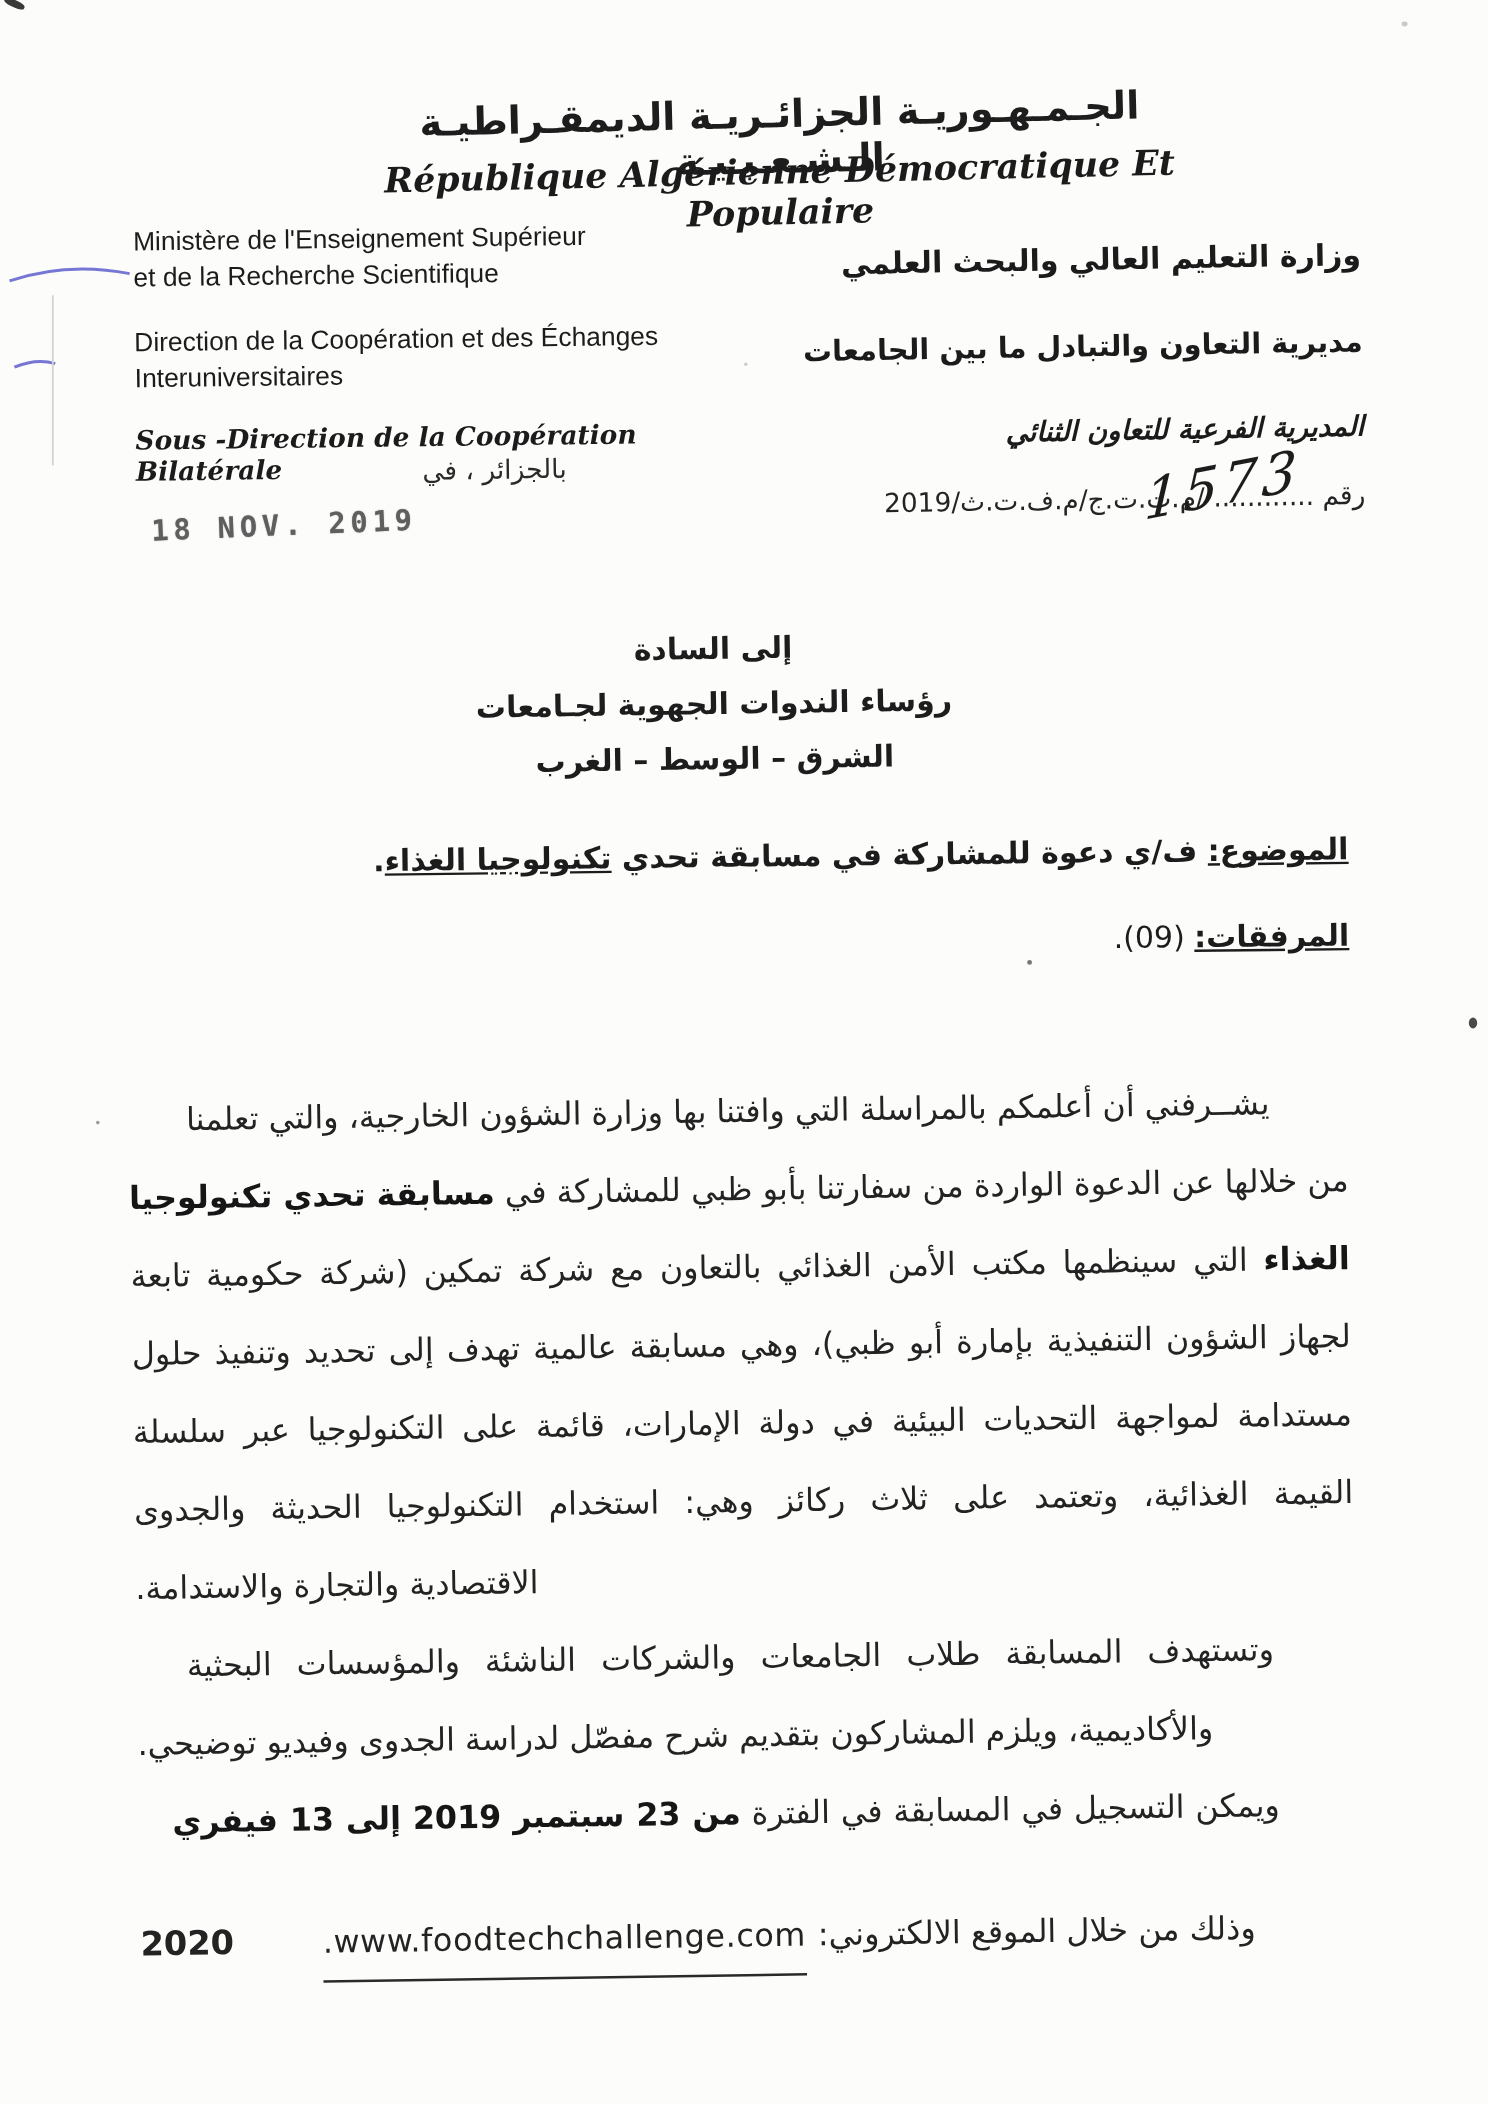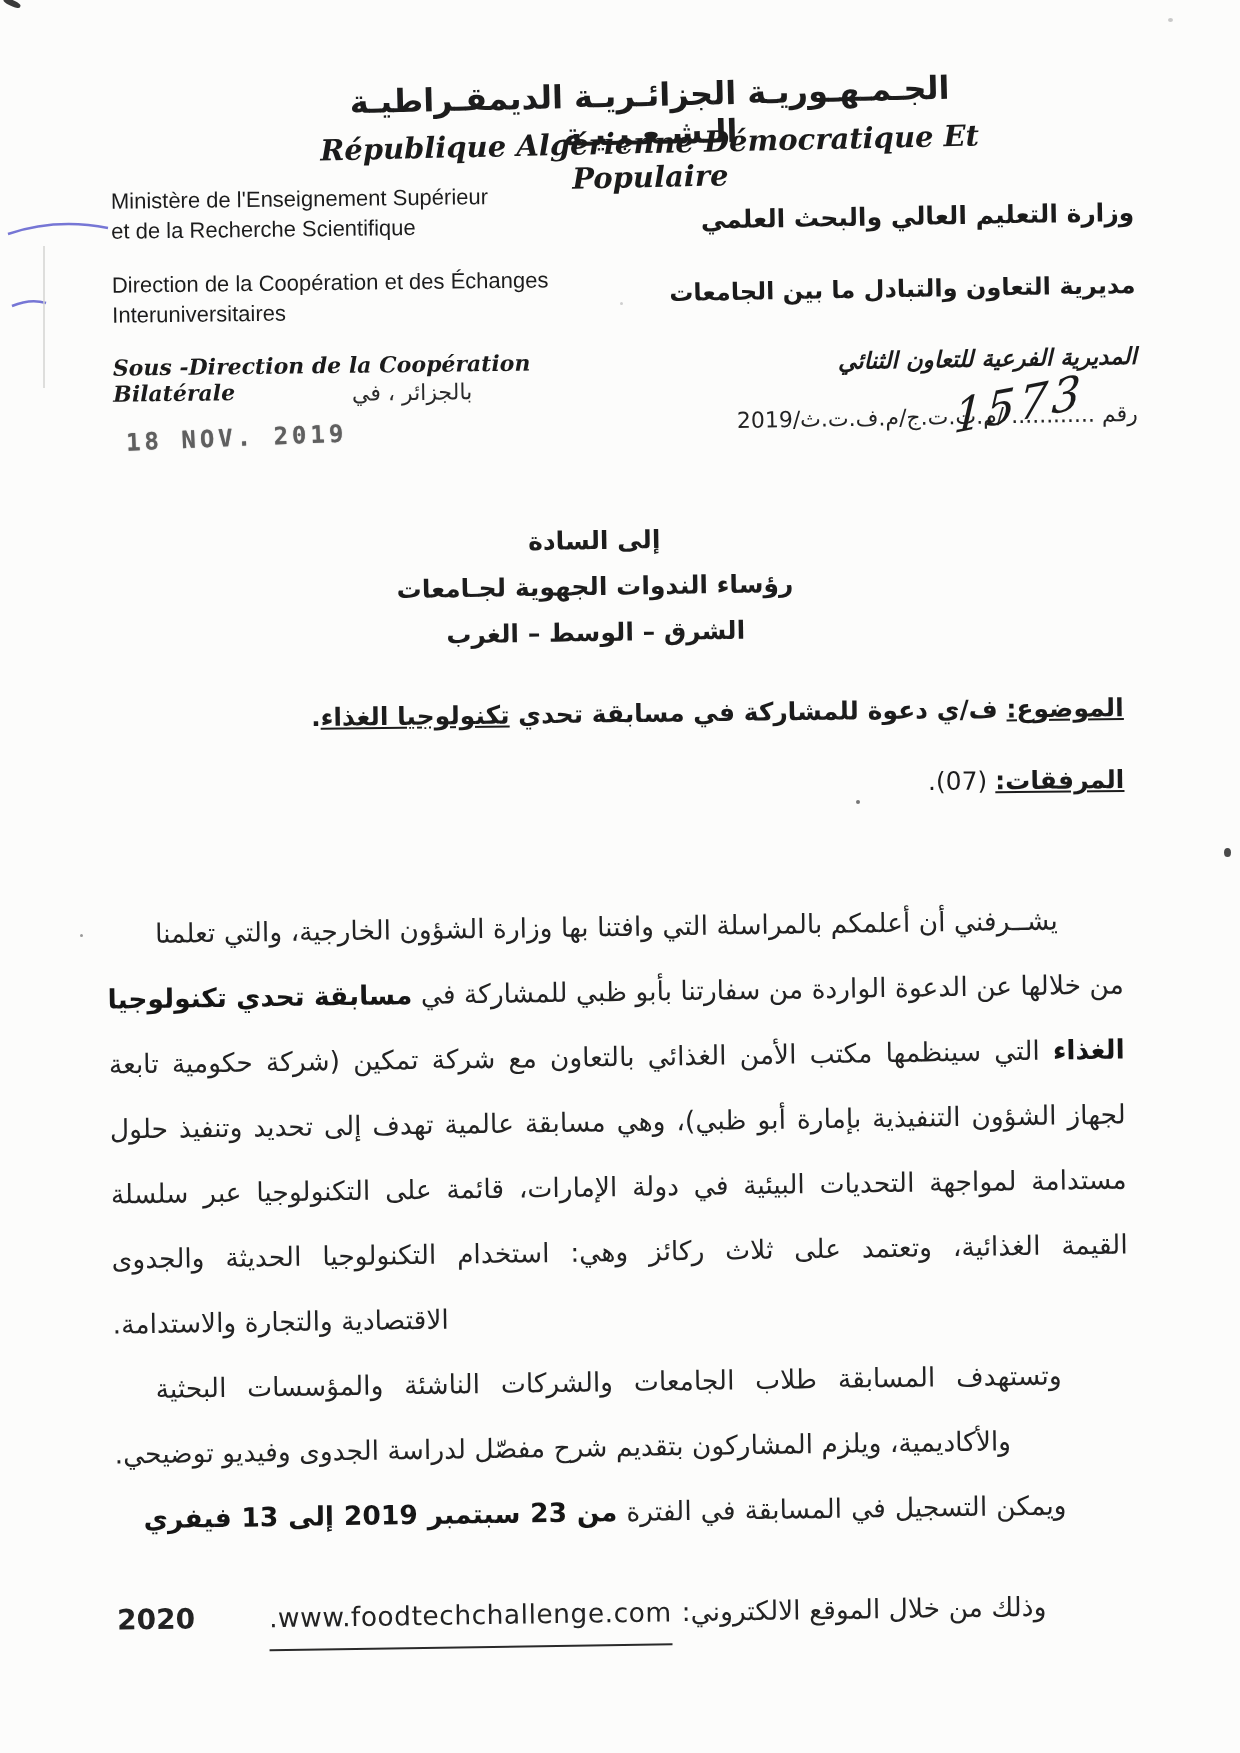--- a/index.html
+++ b/index.html
@@ -184,21 +184,21 @@
   <div class="addressee">
     <div>إلى السادة</div>
     <div>رؤساء الندوات الجهوية لجـامعات</div>
     <div>الشرق – الوسط – الغرب</div>
   </div>
 
   <div class="subject">
     <span class="lbl">الموضوع:</span><span> ف/ي دعوة للمشاركة في مسابقة تحدي </span><span class="u2">تكنولوجيا الغذاء</span><span>.</span>
   </div>
   <div class="attachments">
-    <span class="lbl">المرفقات:</span><span> (07).</span>
+    <span class="lbl">المرفقات:</span><span> (09).</span>
   </div>
 
   <div class="body-text">
       <div class="body-line indent-a"><span>يشــرفني أن أعلمكم بالمراسلة التي وافتنا بها وزارة الشؤون الخارجية، والتي تعلمنا</span></div>
       <div class="body-line"><span>من خلالها عن الدعوة الواردة من سفارتنا بأبو ظبي للمشاركة في </span><span class="b">مسابقة تحدي تكنولوجيا</span></div>
       <div class="body-line"><span class="b">الغذاء</span><span> التي سينظمها مكتب الأمن الغذائي بالتعاون مع شركة تمكين (شركة حكومية تابعة</span></div>
       <div class="body-line"><span>لجهاز الشؤون التنفيذية بإمارة أبو ظبي)، وهي مسابقة عالمية تهدف إلى تحديد وتنفيذ حلول</span></div>
       <div class="body-line"><span>مستدامة لمواجهة التحديات البيئية في دولة الإمارات، قائمة على التكنولوجيا عبر سلسلة</span></div>
       <div class="body-line"><span>القيمة الغذائية، وتعتمد على ثلاث ركائز وهي: استخدام التكنولوجيا الحديثة والجدوى</span></div>
       <div class="body-line last"><span>الاقتصادية والتجارة والاستدامة.</span></div>

